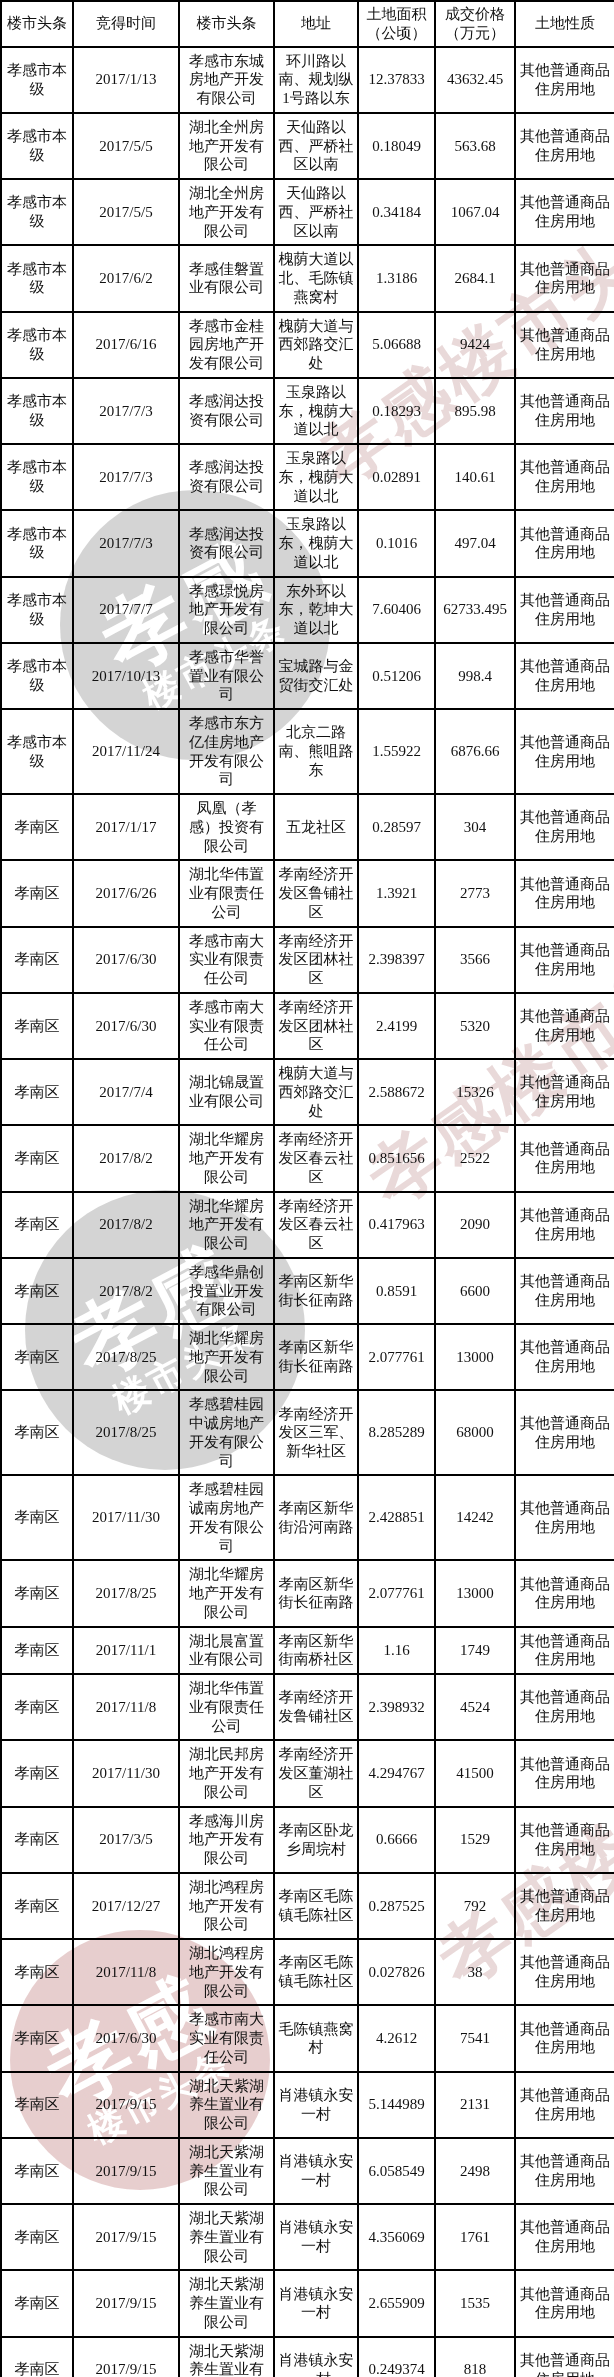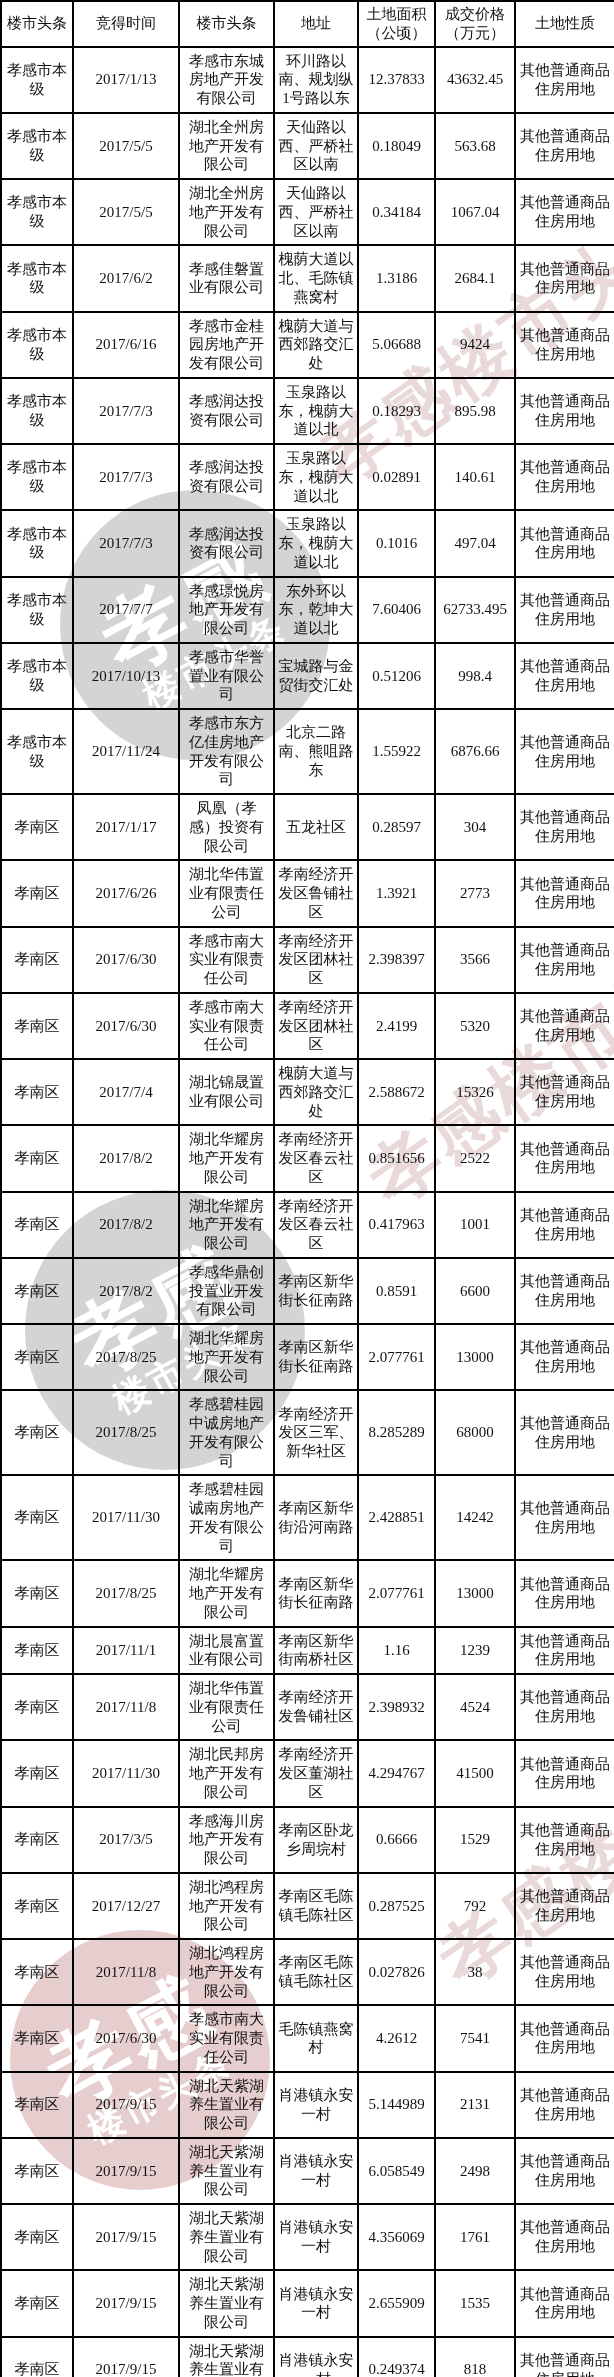--- a/index.html
+++ b/index.html
@@ -269,21 +269,21 @@
           <td>0.851656</td>
           <td>2522</td>
           <td>其他普通商品住房用地</td>
         </tr>
         <tr>
           <td>孝南区</td>
           <td>2017/8/2</td>
           <td>湖北华耀房地产开发有限公司</td>
           <td>孝南经济开发区春云社区</td>
           <td>0.417963</td>
-          <td>1001</td>
+          <td>2090</td>
           <td>其他普通商品住房用地</td>
         </tr>
         <tr>
           <td>孝南区</td>
           <td>2017/8/2</td>
           <td>孝感华鼎创投置业开发有限公司</td>
           <td>孝南区新华街长征南路</td>
           <td>0.8591</td>
           <td>6600</td>
           <td>其他普通商品住房用地</td>
@@ -323,21 +323,21 @@
           <td>2.077761</td>
           <td>13000</td>
           <td>其他普通商品住房用地</td>
         </tr>
         <tr>
           <td>孝南区</td>
           <td>2017/11/1</td>
           <td>湖北晨富置业有限公司</td>
           <td>孝南区新华街南桥社区</td>
           <td>1.16</td>
-          <td>1239</td>
+          <td>1749</td>
           <td>其他普通商品住房用地</td>
         </tr>
         <tr>
           <td>孝南区</td>
           <td>2017/11/8</td>
           <td>湖北华伟置业有限责任公司</td>
           <td>孝南经济开发鲁铺社区</td>
           <td>2.398932</td>
           <td>4524</td>
           <td>其他普通商品住房用地</td>

